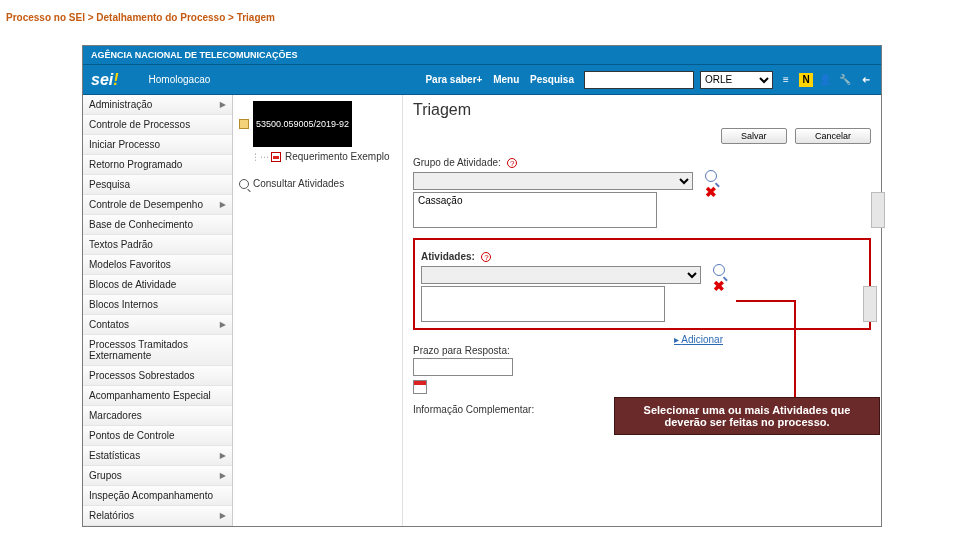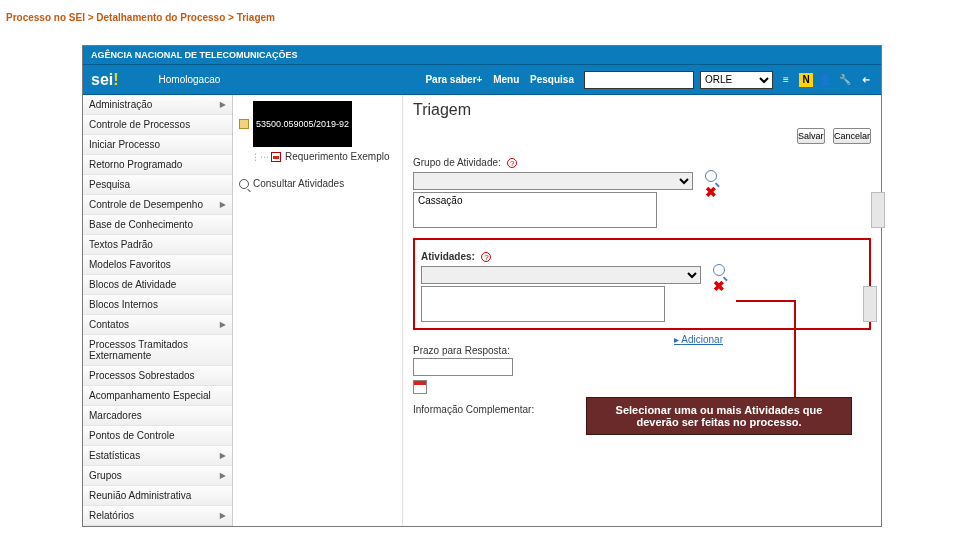--- a/index.html
+++ b/index.html
@@ -4,23 +4,23 @@
 <style>
   * { margin: 0; padding: 0; box-sizing: border-box; font-family: Arial, Helvetica, sans-serif; }
   body { background: #fff; width: 960px; height: 540px; overflow: hidden; position: relative; }
 
   .breadcrumb { color: #C55A11; font-size: 10px; font-weight: bold; padding: 12px 6px; }
 
   .app-frame { position: absolute; left: 82px; top: 45px; width: 800px; border: 1px solid #7a7a7a; }
 
   .top-banner { background: #0b7bbc; color: #fff; font-size: 9px; font-weight: bold; padding: 4px 8px; border-bottom: 1px solid #055a8c; }
   .header-bar { background: #0b7bbc; display: flex; align-items: center; height: 30px; padding: 0 8px; border-bottom: 1px solid #055a8c; }
-  .logo { color: #fff; font-size: 16px; font-weight: bold; }
+  .logo { color: #fff; font-size: 16px; font-weight: bold; font-style: italic; }
   .logo .ex { color: #ffd400; }
-  .env-label { color: #fff; font-size: 10px; margin-left: 16px; padding-left: 24px; }
+  .env-label { color: #fff; font-size: 10px; margin-left: 6px; padding-left: 24px; }
   .spacer { flex: 1; }
   .header-links { color: #fff; font-size: 10px; font-weight: bold; margin-right: 6px; }
   .header-links span { margin: 0 4px; }
   .search-box { height: 18px; width: 110px; background: #fff; border: 1px solid #333; font-size: 10px; padding: 0 2px; }
   .unit-select { height: 18px; width: 73px; margin-left: 6px; font-size: 10px; background: #fff; border: 1px solid #333; }
   .header-icons { display: flex; gap: 6px; margin-left: 6px; }
   .hicon { width: 14px; height: 14px; display: flex; align-items: center; justify-content: center; font-size: 10px; }
   .hicon.lines { color: #fff; }
   .hicon.n { background: #ffd400; color: #000; font-weight: bold; }
   .hicon.key { color: #ffd400; }
@@ -39,21 +39,21 @@
   .pdf-ic { width: 10px; height: 10px; margin-right: 4px; background: #fff; border: 1px solid #b00; position: relative; }
   .pdf-ic::after { content: ""; position: absolute; left: 1px; top: 3px; width: 6px; height: 3px; background: #d22; }
   .lupa-ic { width: 10px; height: 10px; margin-right: 4px; border: 1px solid #555; border-radius: 50%; position: relative; }
   .lupa-ic::after { content: ""; position: absolute; right: -3px; bottom: -3px; width: 4px; height: 1px; background: #555; transform: rotate(45deg); }
   .sub-node { margin-left: 12px; }
   .dots { color: #999; font-size: 9px; margin-right: 2px; }
 
   .main-col { flex: 1; padding: 6px 10px; position: relative; }
   .page-title { font-size: 16px; font-weight: normal; color: #333; margin-bottom: 6px; }
   .btn-row { text-align: right; margin-bottom: 8px; }
-  .sm-btn { font-size: 9px; border: 1px solid #888; background: linear-gradient(#fff,#e6e6e6); padding: 2px 0; border-radius: 2px; cursor: pointer; margin-left: 4px; }
+  .sm-btn { font-size: 9px; border: 1px solid #888; background: linear-gradient(#fff,#e6e6e6); padding: 2px 19px; border-radius: 2px; cursor: pointer; margin-left: 4px; }
 
   .form-group { margin-bottom: 10px; }
   .label { font-size: 10px; color: #333; }
   .help-ic { display: inline-block; width: 10px; height: 10px; border: 1px solid #c00; border-radius: 50%; color: #c00; font-size: 8px; line-height: 10px; text-align: center; margin-left: 2px; }
   .combo { width: 280px; height: 18px; border: 1px solid #888; font-size: 10px; margin-top: 2px; }
   .scroll-box { position: relative; margin-top: 2px; }
   .sel-area { border: 1px solid #888; font-size: 10px; padding: 2px 4px; height: 36px; overflow: auto; width: 244px; }
   .scrollbar { position: absolute; right: -14px; top: 0; width: 14px; height: 36px; background: #e6e6e6; border: 1px solid #bbb; }
   .side-tools { position: absolute; left: 292px; top: 18px; display: flex; flex-direction: column; gap: 4px; }
   .side-tools .lupa2 { width: 12px; height: 12px; border: 1.5px solid #5a7abf; border-radius: 50%; position: relative; }
@@ -61,21 +61,21 @@
   .side-tools .xrem { color: #d00; font-weight: bold; font-size: 14px; line-height: 12px; cursor: pointer; }
 
   .highlight-box { border: 2px solid #c00000; padding: 6px; position: relative; }
   .connector { position: absolute; border-color: #c00000; }
   .adicionar-link { font-size: 10px; color: #2c6bb3; text-decoration: underline; text-align: right; margin-top: 4px; }
 
   .date-input { width: 100px; height: 18px; border: 1px solid #888; margin-top: 2px; }
   .cal-ic { width: 14px; height: 14px; background: #fff; border: 1px solid #888; display: inline-block; position: relative; vertical-align: bottom; }
   .cal-ic::before { content: ""; position: absolute; top: 0; left: 0; right: 0; height: 4px; background: #d22; }
 
-  .callout { position: absolute; left: 586px; top: 397px; width: 266px; background: #6b2a2a; color: #fff; font-size: 11px; font-weight: bold; text-align: center; padding: 6px 8px; border: 1px solid #3d1414; }
+  .callout { position: absolute; left: 614px; top: 397px; width: 266px; background: #6b2a2a; color: #fff; font-size: 11px; font-weight: bold; text-align: center; padding: 6px 8px; border: 1px solid #3d1414; }
 </style>
 </head>
 <body>
 
 <div class="breadcrumb">Processo no SEI &gt; Detalhamento do Processo &gt; Triagem</div>
 
 <div class="app-frame">
   <div class="top-banner">AGÊNCIA NACIONAL DE TELECOMUNICAÇÕES</div>
   <div class="header-bar">
     <span class="logo"><span>sei</span><span class="ex">!</span></span>
@@ -157,21 +157,21 @@
         </div>
         <div class="side-item">
           <span>Estatísticas</span>
           <span class="arrow">▶</span>
         </div>
         <div class="side-item">
           <span>Grupos</span>
           <span class="arrow">▶</span>
         </div>
         <div class="side-item">
-          <span>Reunião Administrativa</span>
+          <span>Inspeção Acompanhamento</span>
         </div>
         <div class="side-item">
           <span>Relatórios</span>
           <span class="arrow">▶</span>
         </div>
       </div>
 
     <div class="tree-col">
       <div class="tree-node">
         <span class="folder-ic"></span>

